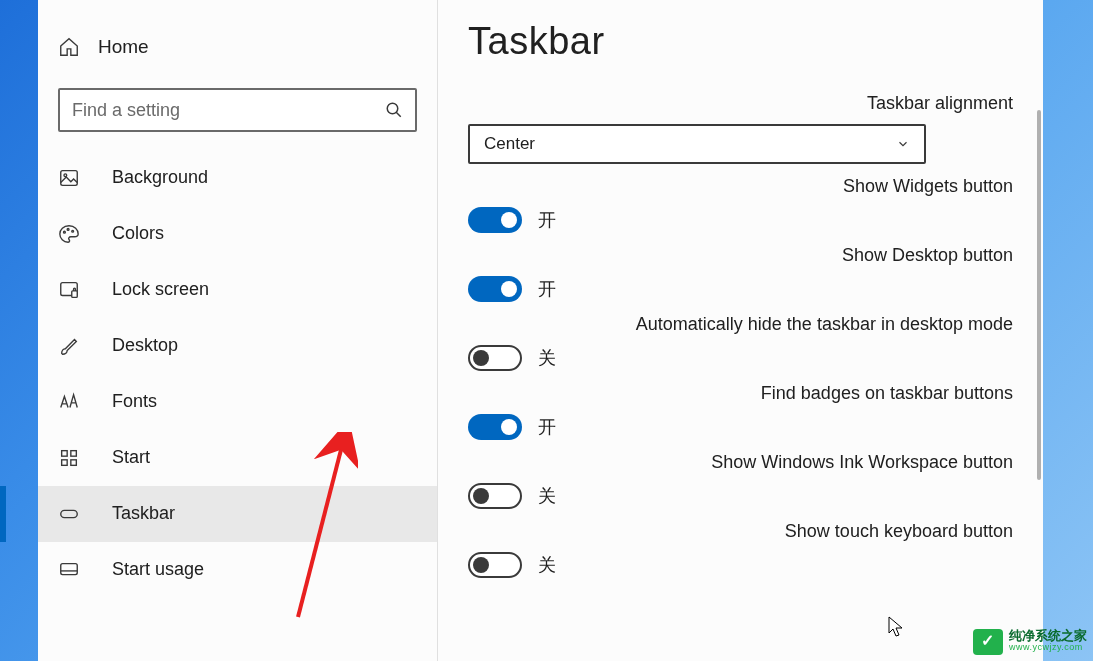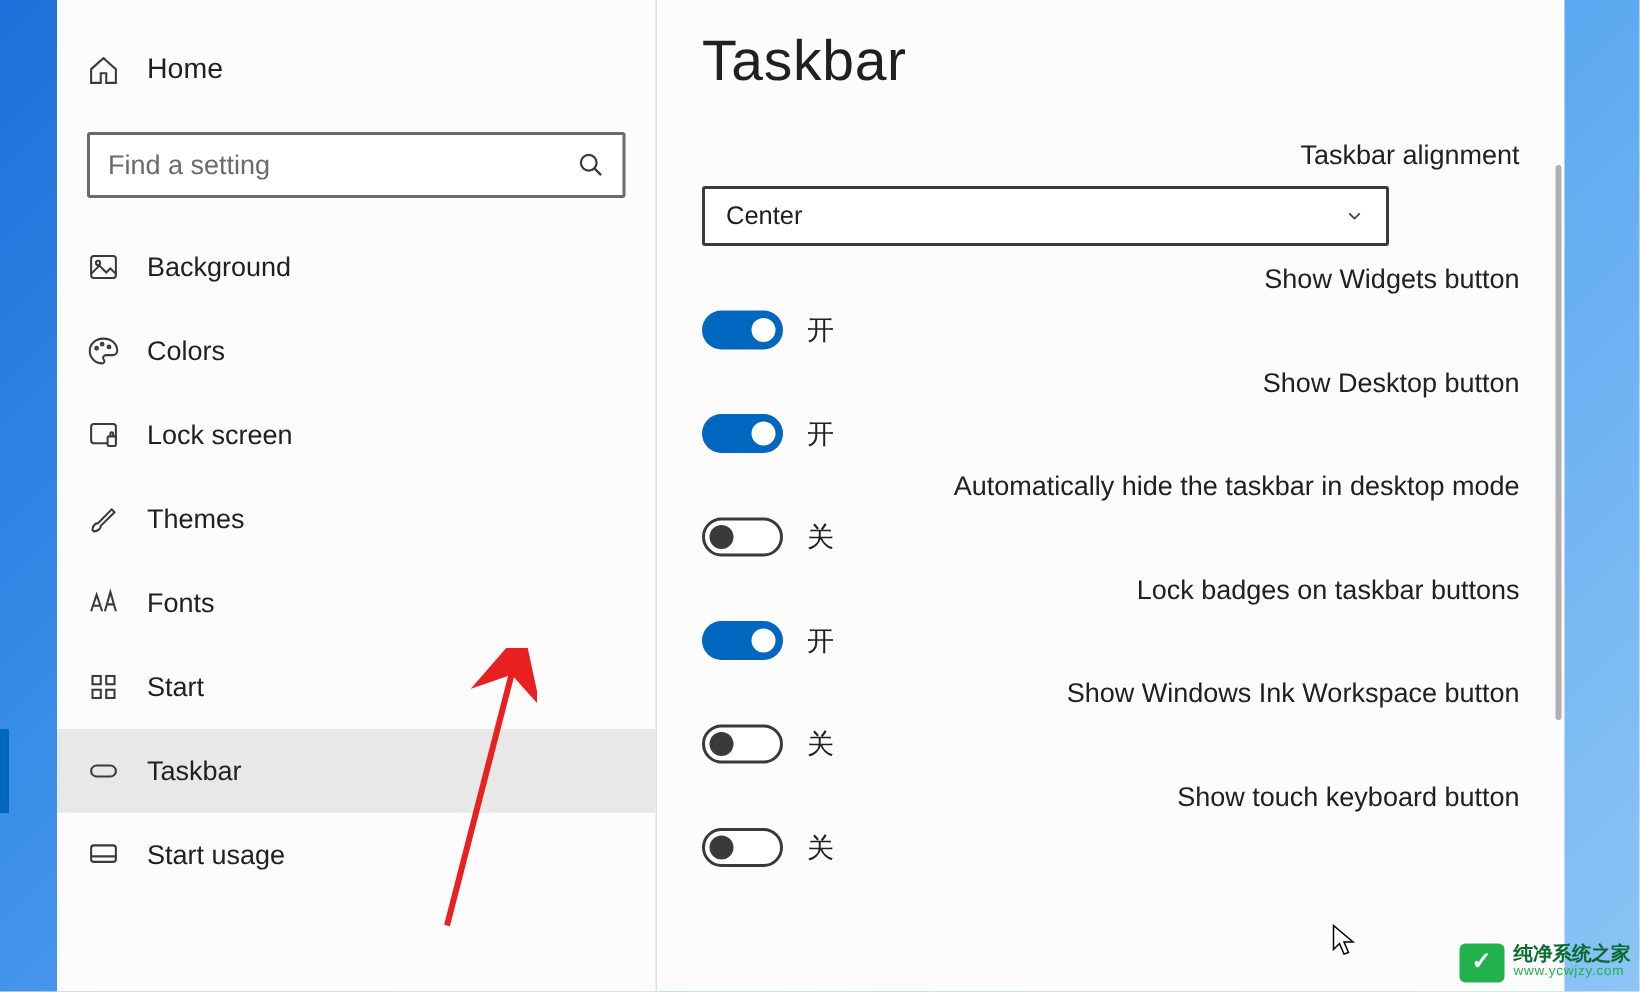--- a/index.html
+++ b/index.html
@@ -75,23 +75,23 @@
       height: 18px;
     }
     .category-title {
       font-size: 18px;
       font-weight: 600;
       color: #202020;
       padding: 14px 20px 20px 20px;
     }
     .nav-item {
       display: flex;
-      align-items: center;
+      align-items: flex-start;
       padding: 17px 20px;
-      gap: 18px;
+      gap: 32px;
       cursor: pointer;
       position: relative;
     }
     .nav-item.selected {
       background: #e8e8e8;
     }
     .nav-item.selected::before {
       content: "";
       position: absolute;
       left: -38px;
@@ -313,21 +313,21 @@
       </span>
       <span class="nav-label">Lock screen</span>
     </div>
 
     <div class="nav-item">
       <span class="nav-icon">
         <svg viewBox="0 0 24 24" width="22" height="22" fill="none" stroke="#3a3a3a" stroke-width="1.5">
             <path d="M4 20 C4 17 6 15 8 15 L18 5 L20 7 L10 17 C10 19 8 21 5 21 Z"></path>
           </svg>
       </span>
-      <span class="nav-label">Themes</span>
+      <span class="nav-label">Desktop</span>
     </div>
 
     <div class="nav-item">
       <span class="nav-icon">
         <svg viewBox="0 0 24 24" width="22" height="22" fill="none" stroke="#3a3a3a" stroke-width="1.5">
             <path d="M3 18 L7 6 L11 18 M5 14 L9 14"></path>
             <path d="M13 18 L17 4 L21 18 M14.5 13 L19.5 13"></path>
           </svg>
       </span>
       <span class="nav-label">Fonts</span>
@@ -404,21 +404,21 @@
       <div class="setting-label">Automatically hide the taskbar in desktop mode</div>
       <div class="toggle-row">
         <div class="toggle off">
             <div class="toggle-knob"></div>
           </div>
         <span class="toggle-state">关</span>
       </div>
     </div>
 
     <div class="setting-group">
-      <div class="setting-label">Lock badges on taskbar buttons</div>
+      <div class="setting-label">Find badges on taskbar buttons</div>
       <div class="toggle-row">
         <div class="toggle on">
             <div class="toggle-knob"></div>
           </div>
         <span class="toggle-state">开</span>
       </div>
     </div>
 
     <div class="setting-group">
       <div class="setting-label">Show Windows Ink Workspace button</div>

